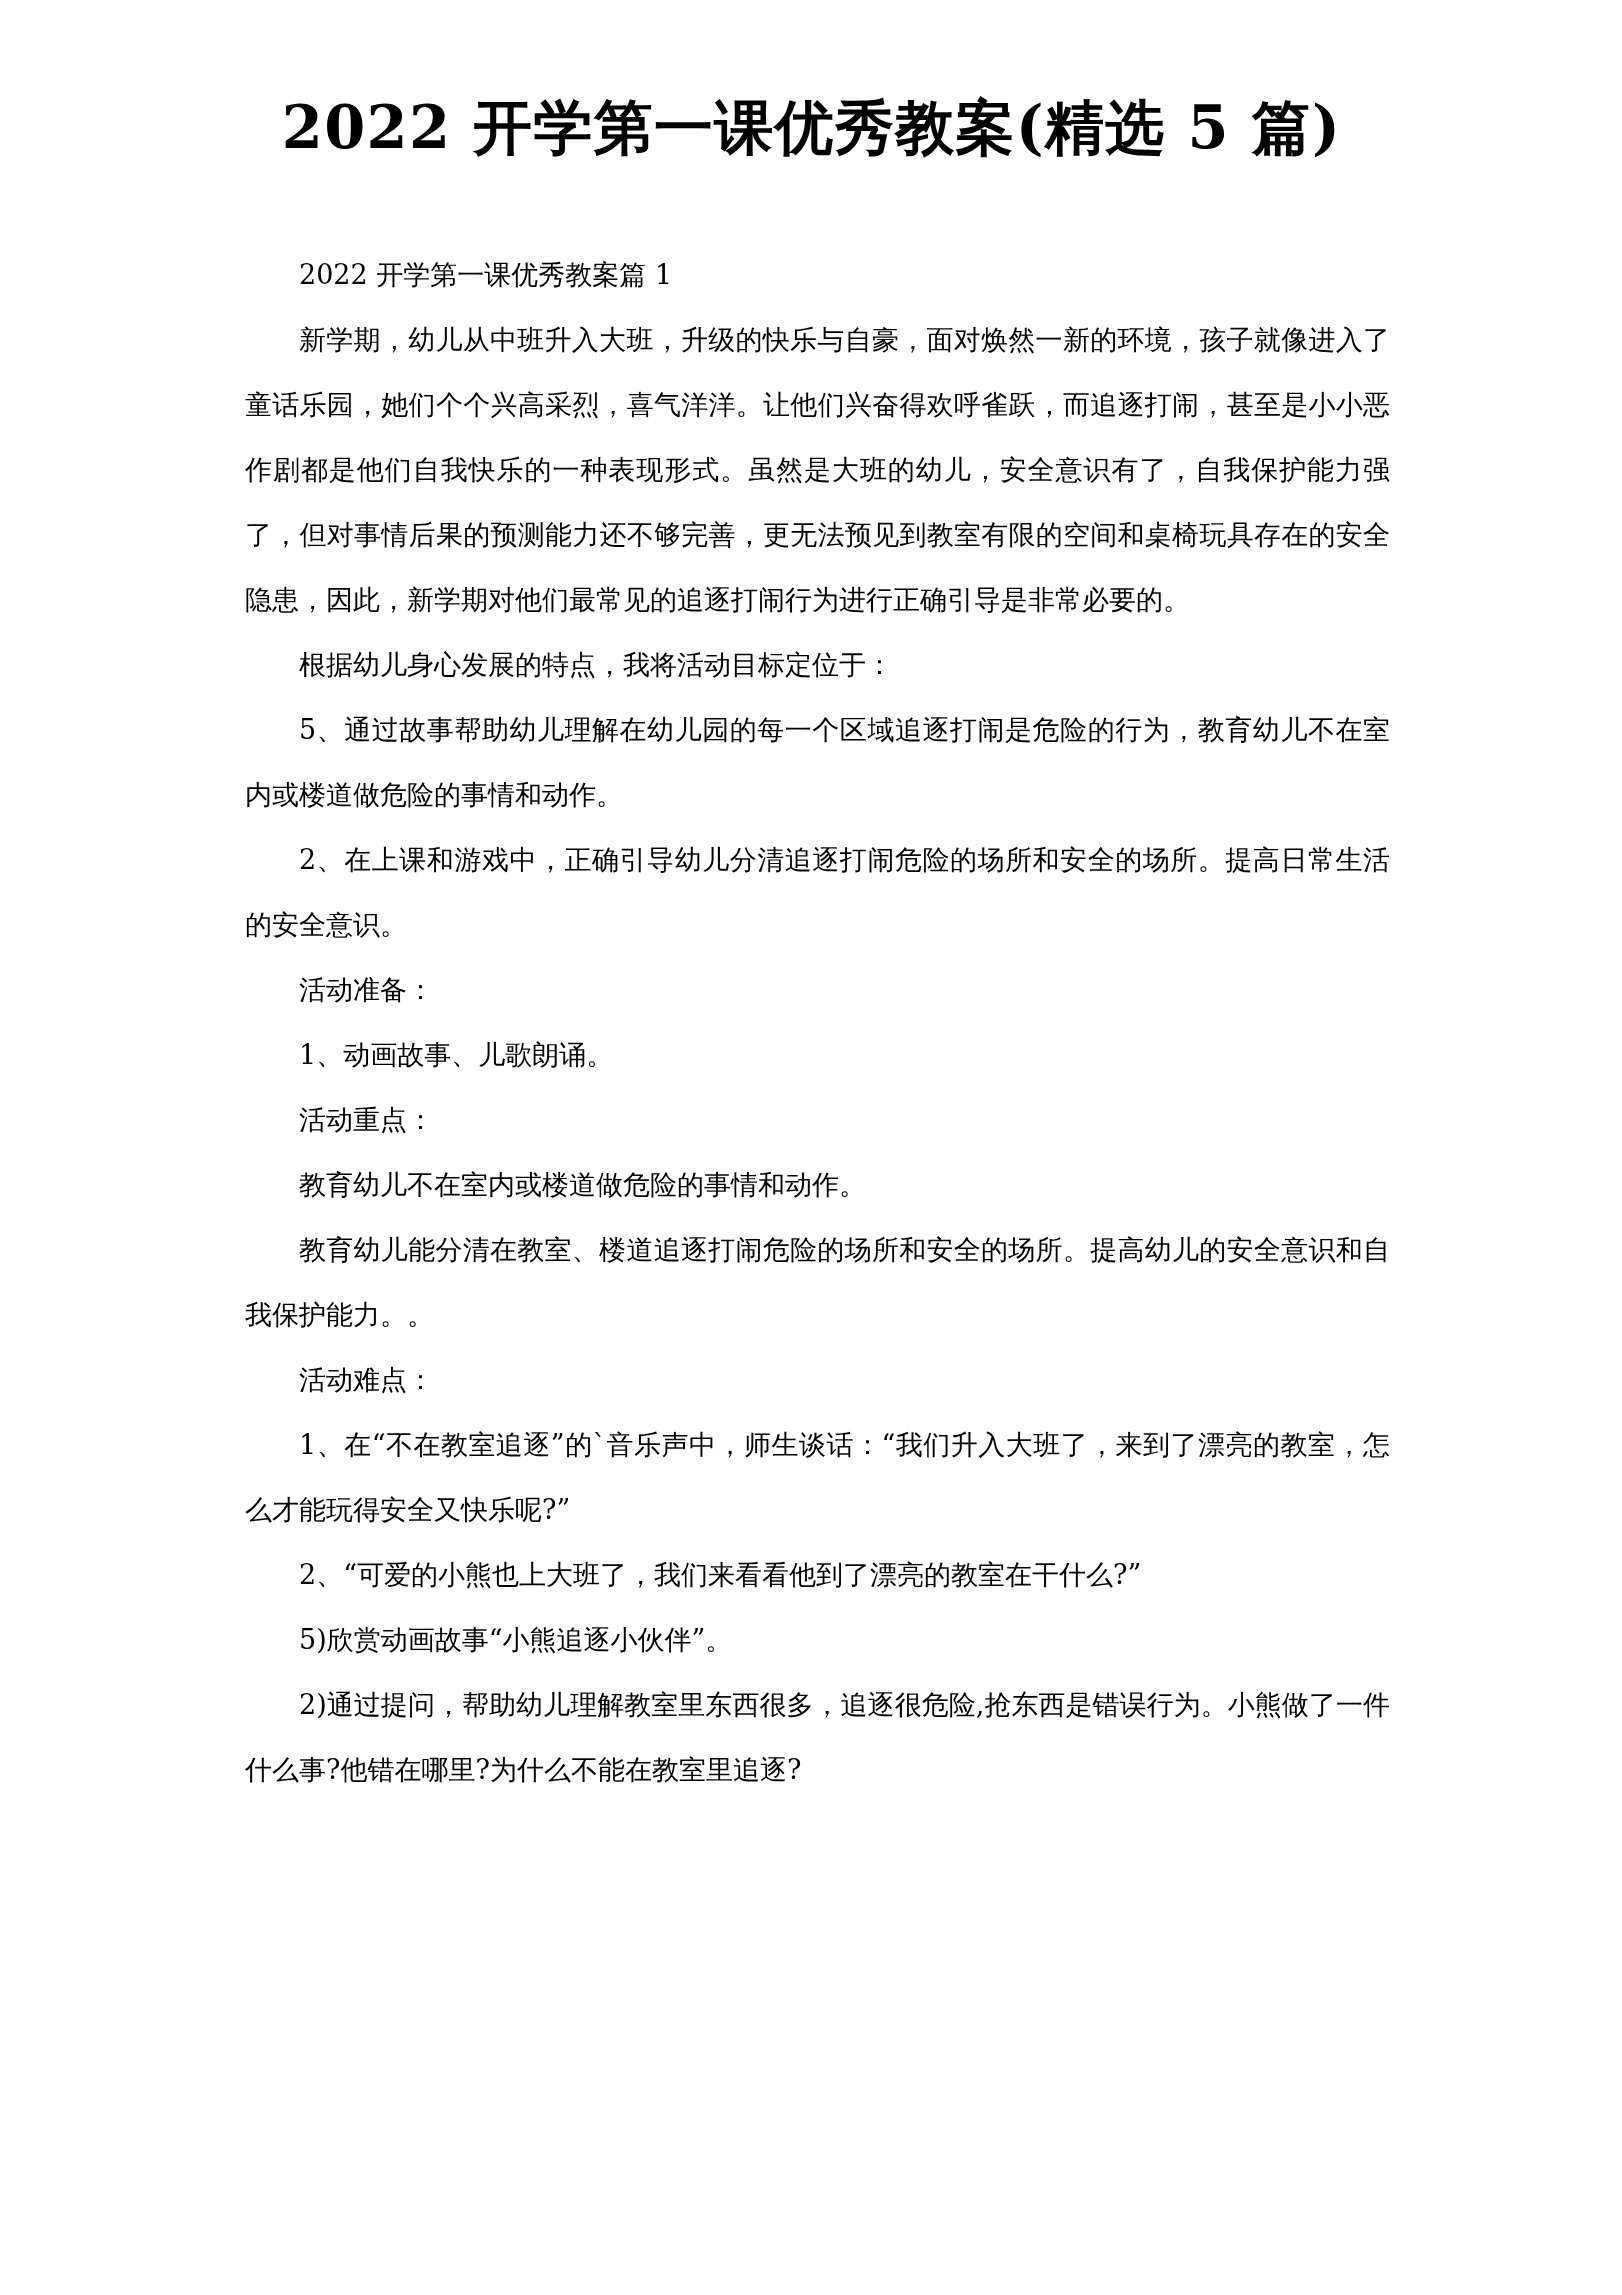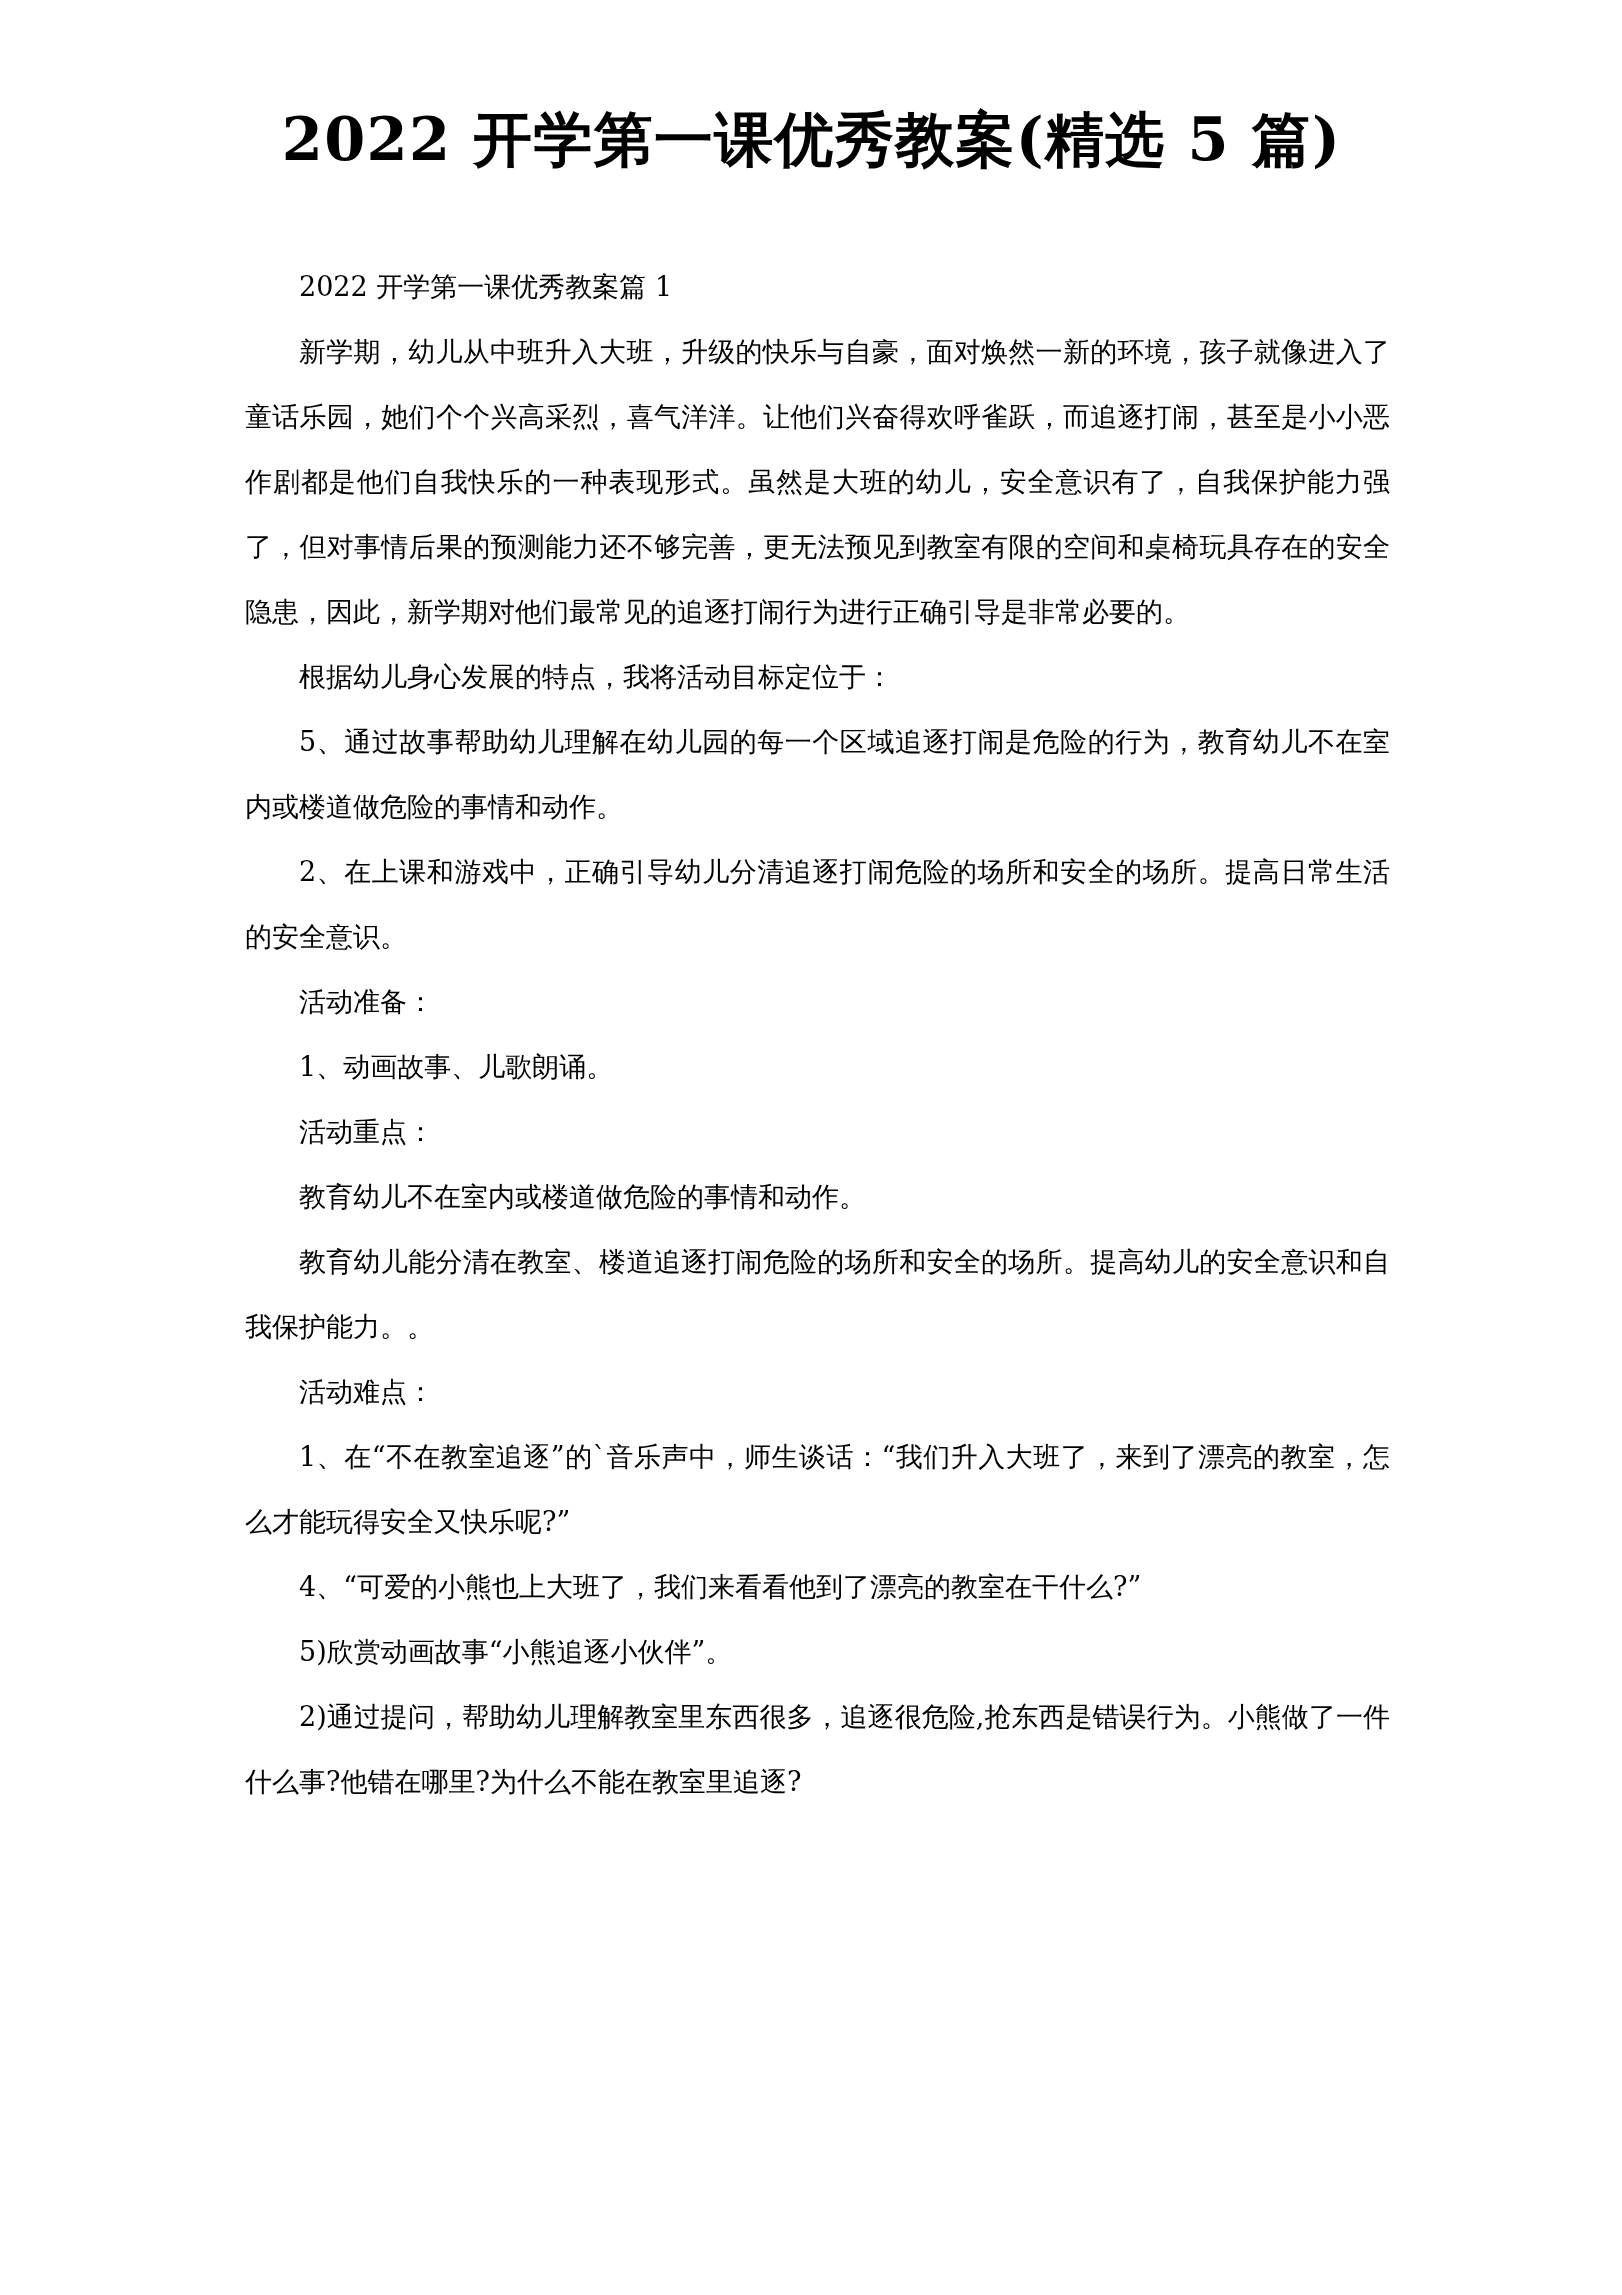--- a/index.html
+++ b/index.html
@@ -11,21 +11,21 @@
     position: relative;
     width: 1623px;
     height: 2295px;
     margin: 0 auto;
     background: #ffffff;
     overflow: hidden;
     font-family: "DejaVu Serif", "Liberation Serif", serif;
     color: #000000;
   }
   .doc-title {
-    margin: 16px;
+    margin: 4px;
     padding-top: 86px;
     font-size: 59px;
     line-height: 75px;
     font-weight: bold;
     text-align: center;
     letter-spacing: 1.3px;
     white-space: nowrap;
   }
   .doc-body {
     margin: 77px 232px 0 245px;
@@ -51,18 +51,18 @@
       <p class="para">根据幼儿身心发展的特点，我将活动目标定位于：</p>
       <p class="para">5、通过故事帮助幼儿理解在幼儿园的每一个区域追逐打闹是危险的行为，教育幼儿不在室内或楼道做危险的事情和动作。</p>
       <p class="para">2、在上课和游戏中，正确引导幼儿分清追逐打闹危险的场所和安全的场所。提高日常生活的安全意识。</p>
       <p class="para">活动准备：</p>
       <p class="para">1、动画故事、儿歌朗诵。</p>
       <p class="para">活动重点：</p>
       <p class="para">教育幼儿不在室内或楼道做危险的事情和动作。</p>
       <p class="para">教育幼儿能分清在教室、楼道追逐打闹危险的场所和安全的场所。提高幼儿的安全意识和自我保护能力。。</p>
       <p class="para">活动难点：</p>
       <p class="para">1、在“不在教室追逐”的`音乐声中，师生谈话：“我们升入大班了，来到了漂亮的教室，怎么才能玩得安全又快乐呢?”</p>
-      <p class="para">4、“可爱的小熊也上大班了，我们来看看他到了漂亮的教室在干什么?”</p>
+      <p class="para">2、“可爱的小熊也上大班了，我们来看看他到了漂亮的教室在干什么?”</p>
       <p class="para">5)欣赏动画故事“小熊追逐小伙伴”。</p>
       <p class="para">2)通过提问，帮助幼儿理解教室里东西很多，追逐很危险,抢东西是错误行为。小熊做了一件什么事?他错在哪里?为什么不能在教室里追逐?</p>
     </div>
 </div>
 
 
 </body></html>

